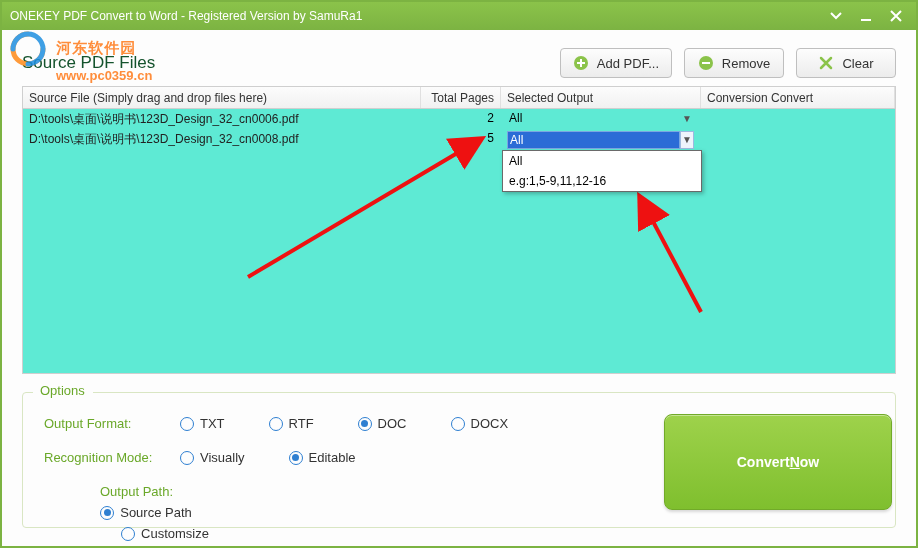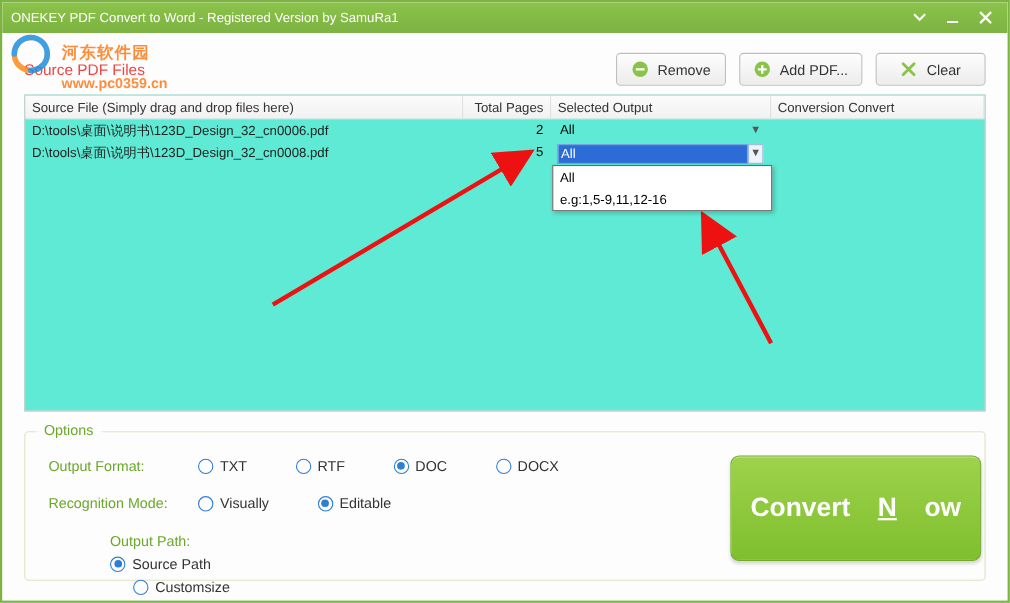--- a/index.html
+++ b/index.html
@@ -12,21 +12,21 @@
 .titlebar .winbtn svg { width: 12px; height: 12px; stroke: #fff; stroke-width: 2; fill: none; }
 
 
 .watermark { position: absolute; top: 28px; left: 4px; color: #ff7a1a; opacity: .85; font-size: 15px; pointer-events:none; z-index: 30; }
 .watermark .wm-logo { display: inline-block; vertical-align: middle; margin-right: 2px; }
 .watermark .wm-text { font-weight: bold; letter-spacing: 1px; }
 .watermark .wm-url { display:block; font-size:13px; margin-left:50px; font-weight:bold; }
 
 
 .toparea { padding: 18px 20px 8px 20px; display: flex; align-items: center; }
-.section-title { color: #ef4444; font-size: 14px; }
+.section-title { color: #14532d; font-size: 17px; }
 .toparea .spacer { flex:1; }
 .btn { height: 30px; min-width: 100px; margin-left: 12px; border: 1px solid #bfbfbf; border-radius: 4px; background: linear-gradient(#fdfdfd,#ececec); display: inline-flex; align-items: center; justify-content: center; font-size: 13px; color: #333; gap: 8px; cursor:pointer; padding: 0 12px; }
 .btn .bicon { width:16px; height:16px; display:inline-flex; align-items:center; justify-content:center; }
 
 
 .tablewrap { margin: 0 20px; border: 1px solid #cfcfcf; height: 288px; background: #5eead4; position: relative; }
 .thead { display:flex; height: 22px; background: linear-gradient(#fcfcfc,#f1f1f1); border-bottom: 1px solid #cfcfcf; font-size: 12px; color:#333; }
 .th { padding: 3px 6px; border-right: 1px solid #e0e0e0; display:flex; align-items:center; }
 .col-file { width: 398px; }
 .col-total { width: 80px; justify-content: flex-end; }
@@ -61,21 +61,21 @@
 .optrow.r2 { top: 58px; }
 .optrow.r3 { top: 92px; flex-direction: column; }
 .optlabel { color:#6aa829; width: 130px; }
 .radio { display:inline-flex; align-items:center; margin-right: 38px; cursor:pointer; color:#333; }
 .radio .ring { width:14px; height:14px; border:1.5px solid #2e7fd1; border-radius:50%; margin-right:6px; display:inline-flex; align-items:center; justify-content:center; }
 .radio.checked .ring::after { content:""; width:7px; height:7px; background:#2e7fd1; border-radius:50%; }
 .pathbox { width: 230px; height: 24px; border:1px solid #d0d0d0; background:#f4f4f4; color:#8c8c8c; font-size:12px; padding: 3px 6px; margin-left: 12px; }
 .browse { width:28px; height:24px; border:1px solid #d0d0d0; background:#f4f4f4; display:inline-flex; align-items:center; justify-content:center; margin-left:-1px; cursor:pointer; }
 
 
-.convert { position:absolute; right: 4px; top: 22px; width: 228px; height: 96px; border-radius:8px; background: linear-gradient(#9ed24b,#7fbf2e); border:1px solid #71aa29; box-shadow: inset 0 1px 0 rgba(255,255,255,.4), 0 2px 3px rgba(0,0,0,.15); display:flex; align-items:center; justify-content:center; color:#fff; font-size:24px; font-weight:600; cursor:pointer;gap:25px; }
+.convert { position:absolute; right: 4px; top: 22px; width: 228px; height: 96px; border-radius:8px; background: linear-gradient(#9ed24b,#7fbf2e); border:1px solid #71aa29; box-shadow: inset 0 1px 0 rgba(255,255,255,.4), 0 2px 3px rgba(0,0,0,.15); display:flex; align-items:center; justify-content:center; color:#fff; font-size:14px; font-weight:600; cursor:pointer; }
 .convert .ul { text-decoration: underline; }
 </style>
 </head>
 <body>
 
 <div class="titlebar">
   <span>ONEKEY PDF Convert to Word - Registered Version by SamuRa1</span>
   <div class="spacer"></div>
   <div class="winbtn">
       <svg viewBox="0 0 12 12">
@@ -103,33 +103,33 @@
   <span class="wm-url">www.pc0359.cn</span>
 </div>
 
 <div class="toparea">
   <span class="section-title">Source PDF Files</span>
   <div class="spacer"></div>
   <div class="btn">
     <span class="bicon">
         <svg viewBox="0 0 16 16">
           <circle cx="8" cy="8" r="7" fill="#8bc34a"></circle>
-          <path d="M4 8h8" stroke="#fff" stroke-width="2"></path>
-        </svg>
-      </span>
-    <span>Remove</span>
+          <path d="M8 4v8M4 8h8" stroke="#fff" stroke-width="2"></path>
+        </svg>
+      </span>
+    <span>Add PDF...</span>
   </div>
   <div class="btn">
     <span class="bicon">
         <svg viewBox="0 0 16 16">
           <circle cx="8" cy="8" r="7" fill="#8bc34a"></circle>
-          <path d="M8 4v8M4 8h8" stroke="#fff" stroke-width="2"></path>
-        </svg>
-      </span>
-    <span>Add PDF...</span>
+          <path d="M4 8h8" stroke="#fff" stroke-width="2"></path>
+        </svg>
+      </span>
+    <span>Remove</span>
   </div>
   <div class="btn">
     <span class="bicon">
         <svg viewBox="0 0 16 16">
           <path d="M3 3l10 10M13 3L3 13" stroke="#8bc34a" stroke-width="2.5" stroke-linecap="round"></path>
         </svg>
       </span>
     <span>Clear</span>
   </div>
 </div>

